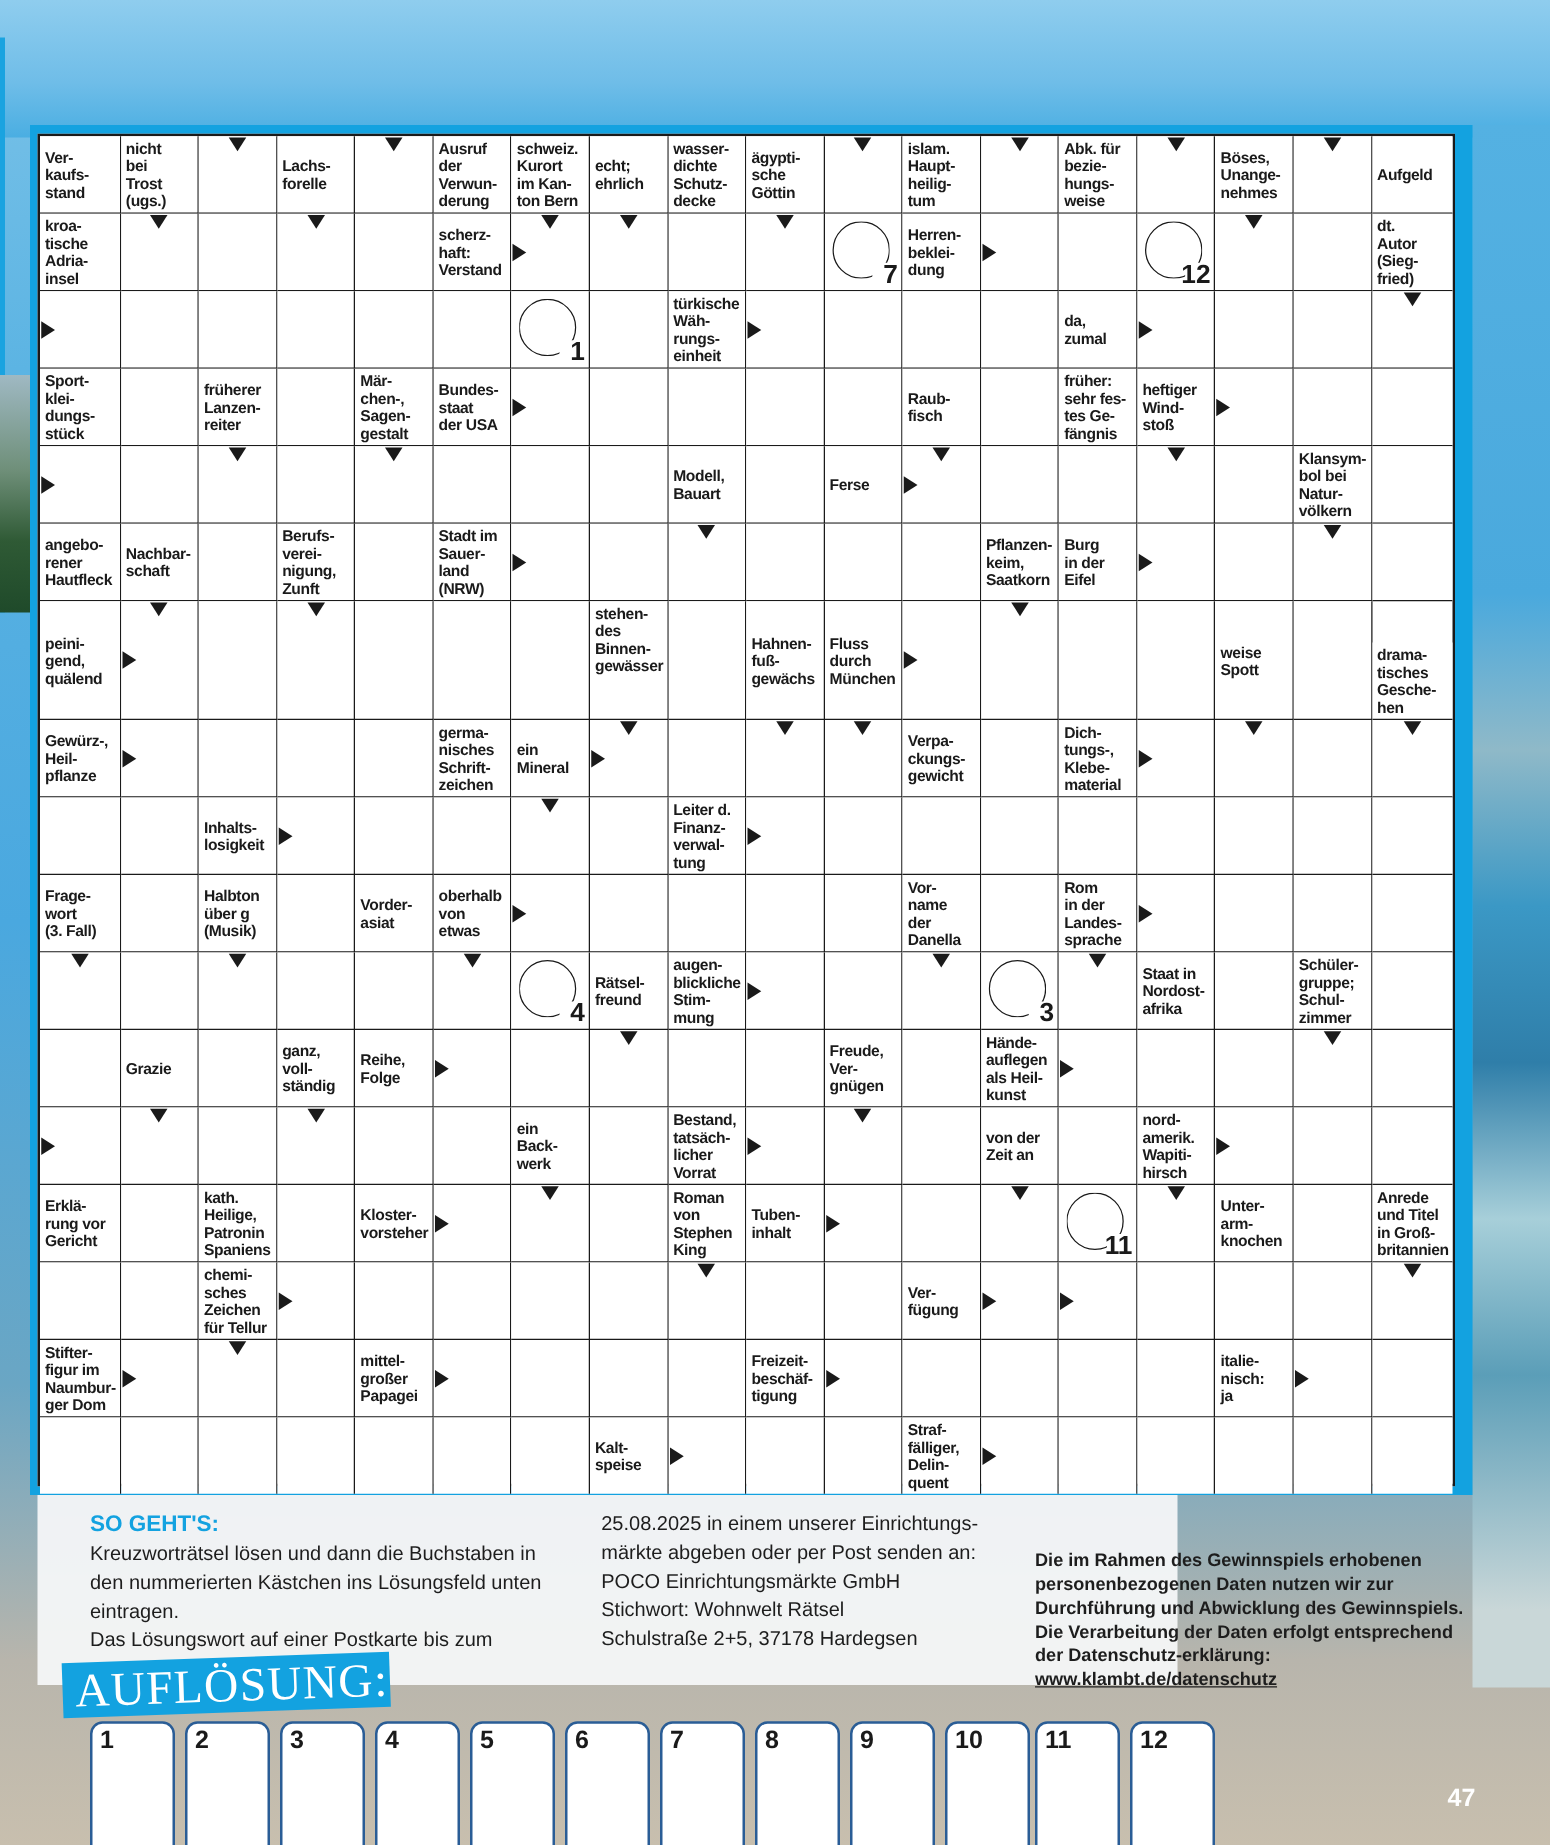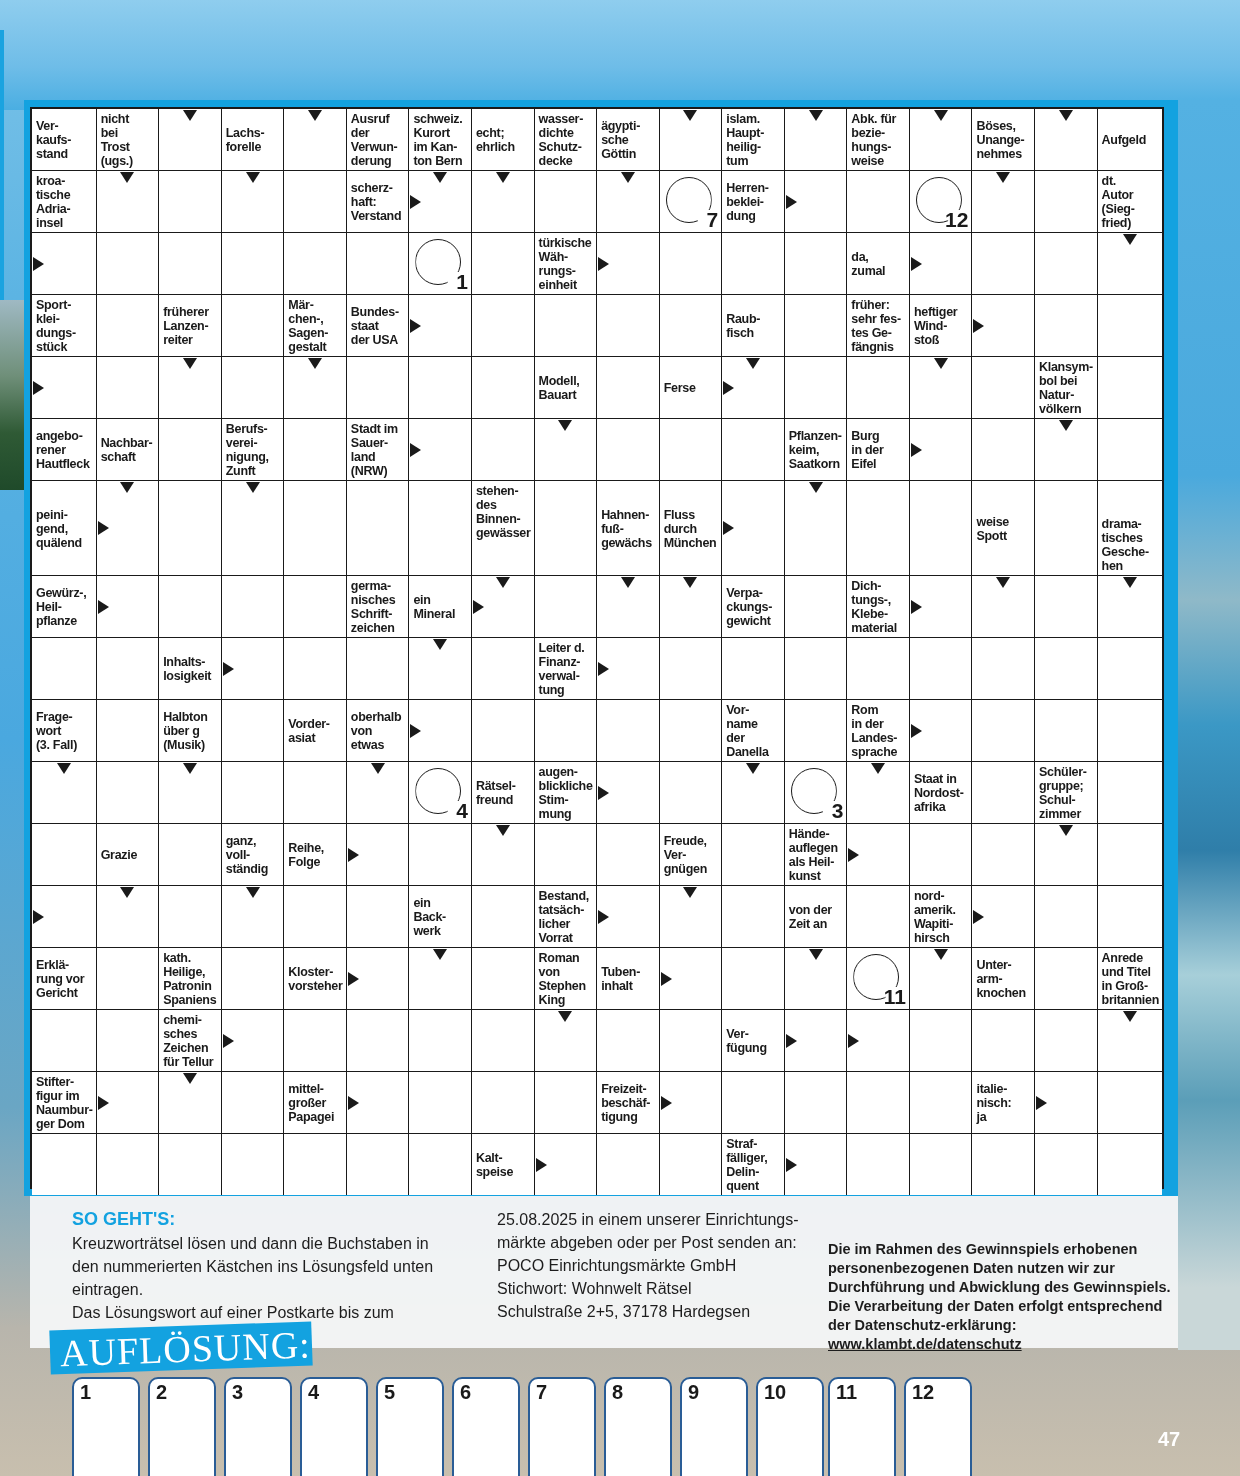--- a/index.html
+++ b/index.html
@@ -75,26 +75,26 @@
     border: 1.5px solid #1a1a1a; border-radius: 50%;
     border-bottom-right-radius: 50%;
     clip-path: polygon(0 0, 100% 0, 100% 72%, 70% 72%, 70% 100%, 0 100%);
   }
   .circle-num {
     position: absolute; right: 3px; bottom: 0px;
     font-weight: bold; font-size: 21px; color: #1a1a1a;
     font-family: "Liberation Sans", sans-serif;
   }
   .info-panel {
-    position: absolute; left: 30px; top: 1196px; width: 1148px; height: 152px;
+    position: absolute; left: 30px; top: 1196px; width: 912px; height: 152px;
     background: rgba(245,247,248,0.94);
   }
   .info-col { position: absolute; top: 12px; font-size: 16px; line-height: 23px; color: #1d1d1d; }
   .info-col.c1 { left: 42px; width: 380px; }
-  .info-col.c2 { left: 467px; width: 340px; }
+  .info-col.c2 { left: 451px; width: 340px; }
   .info-col.c3 { left: 798px; width: 350px; font-weight: bold; font-size: 14.5px; line-height: 19px; margin-top: 32px; }
   .howto { color: #13a2e0; font-weight: bold; font-size: 18px; line-height: 22px; margin-bottom: 2px; }
   .bold { font-weight: normal; }
   .link { text-decoration: underline; }
   .solution-label {
     position: absolute; left: 50px; top: 1326px; width: 262px; height: 44px;
     background: #13a2e0; transform: rotate(-2deg);
     color: #fff; font-family: "Liberation Serif", serif; font-size: 38px;
     padding-left: 10px; line-height: 46px; letter-spacing: 1px;
   }

